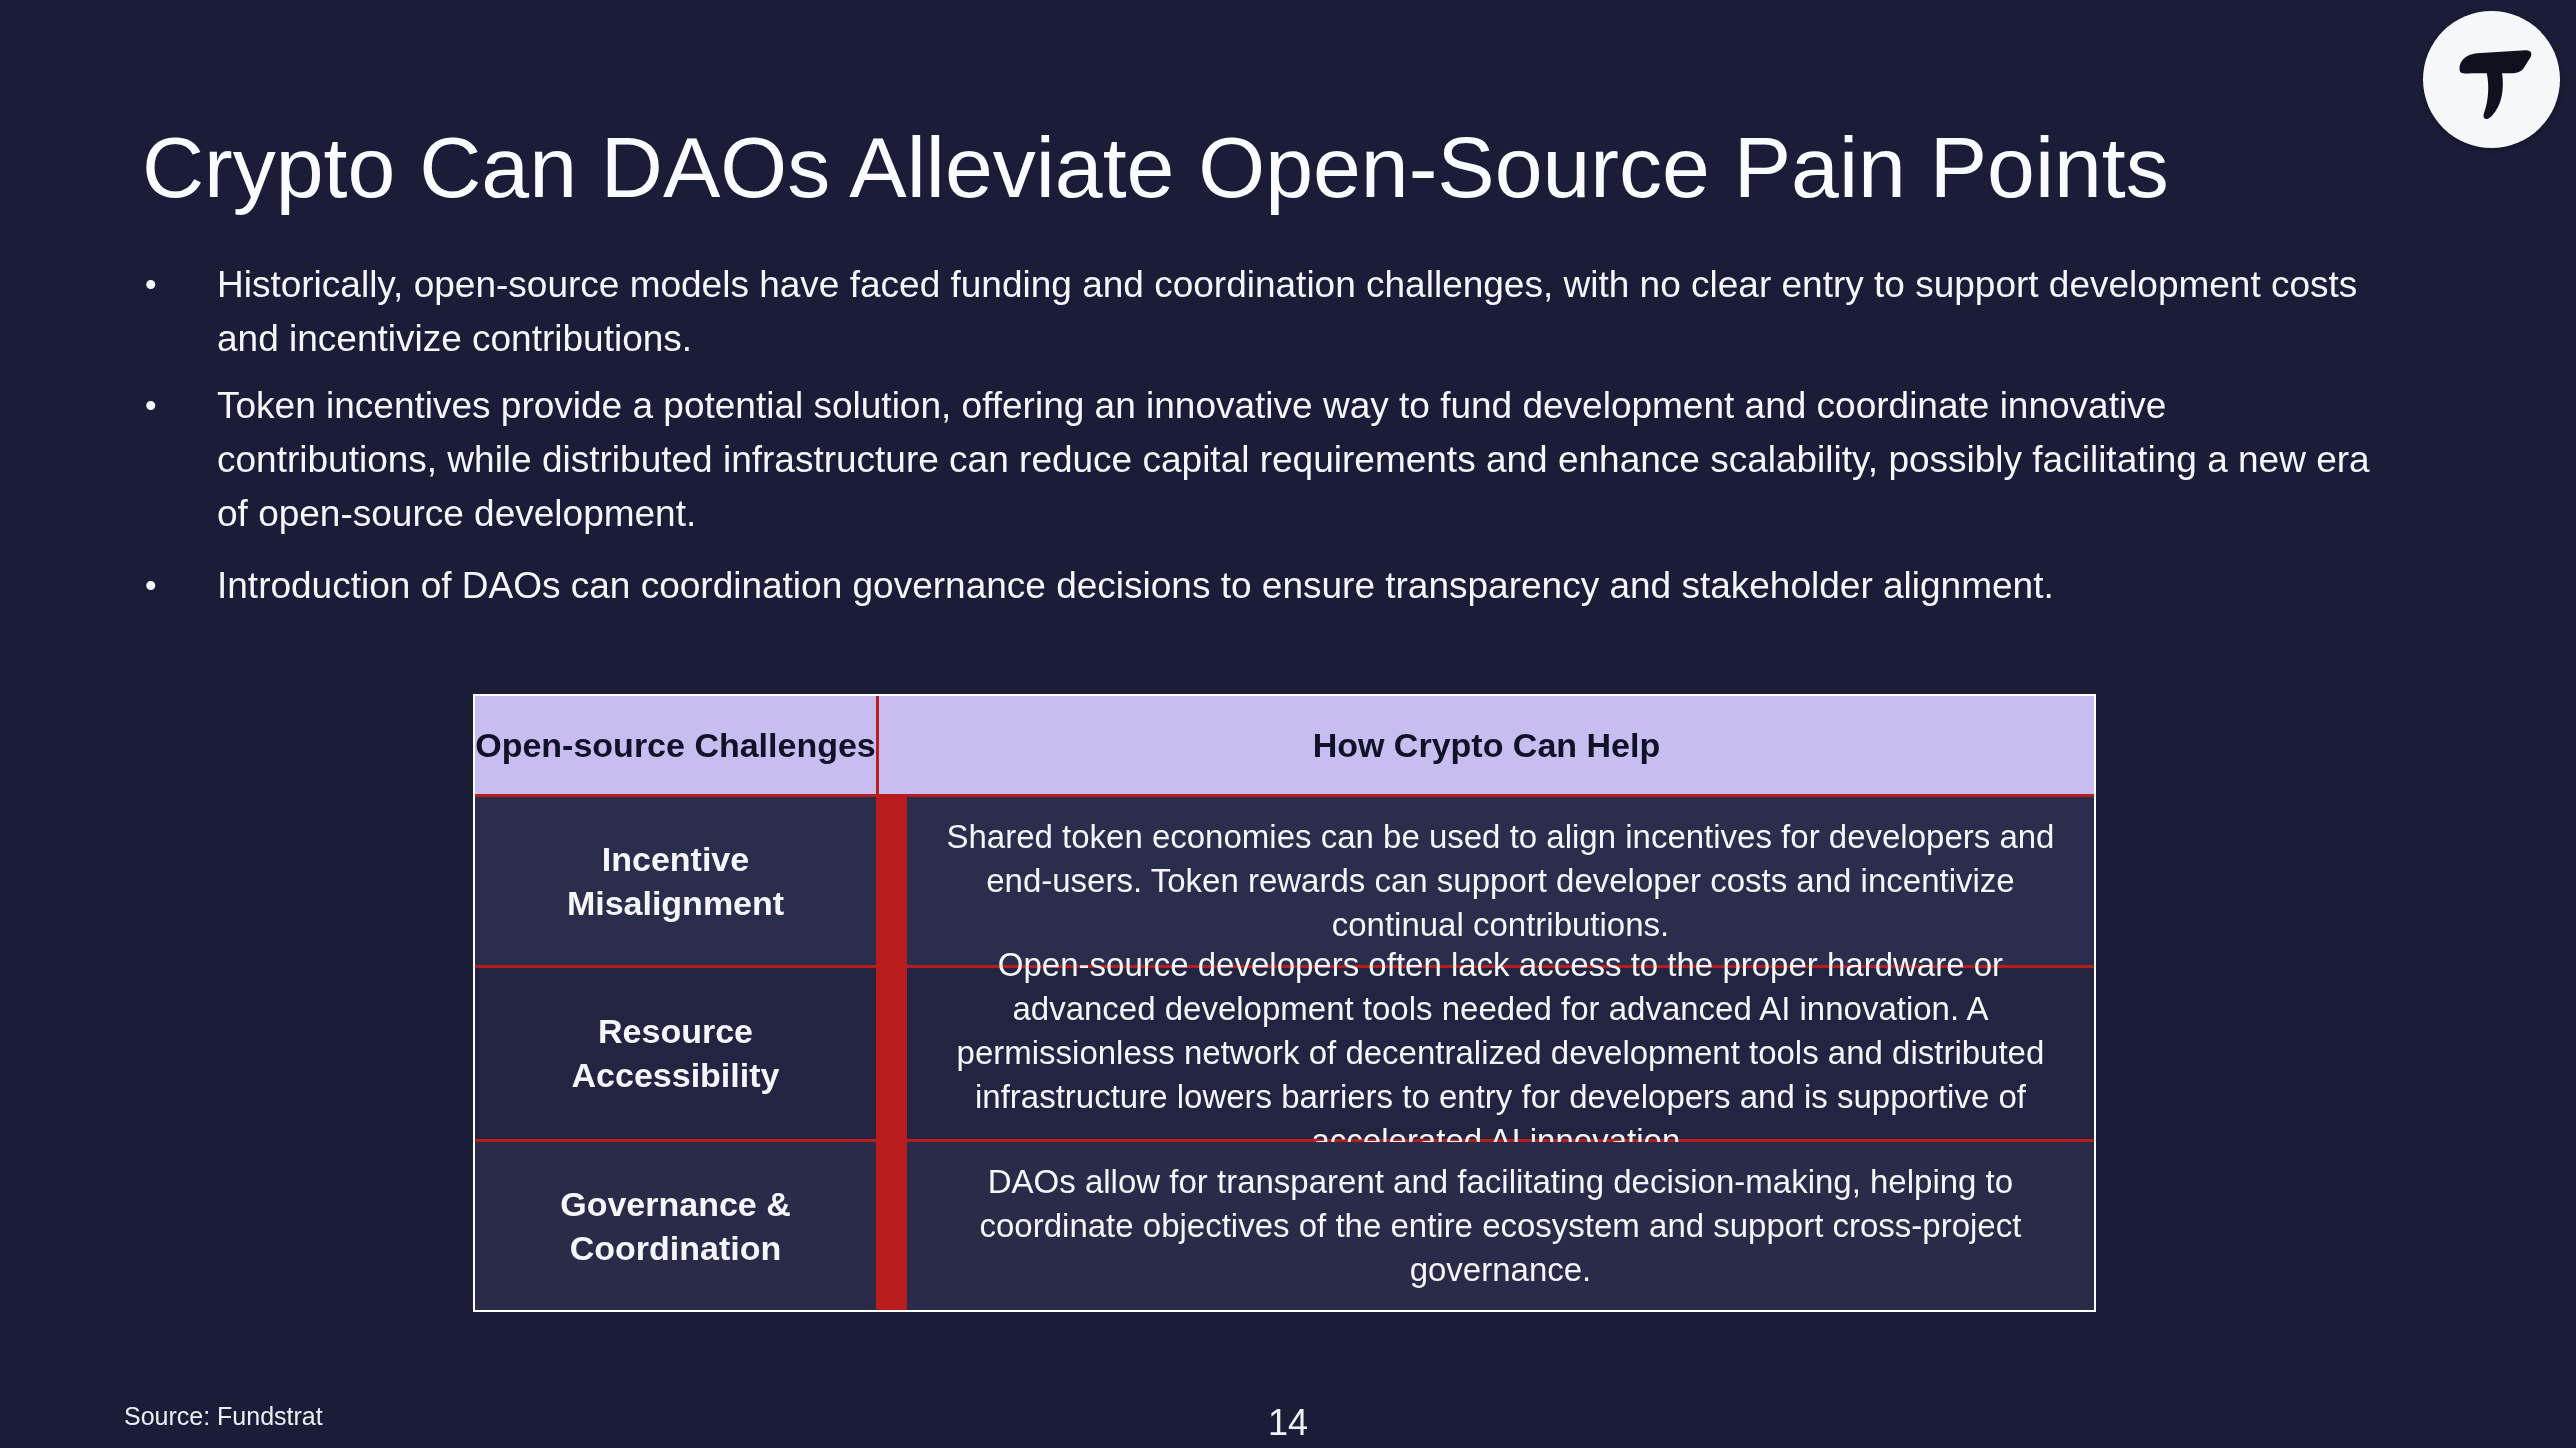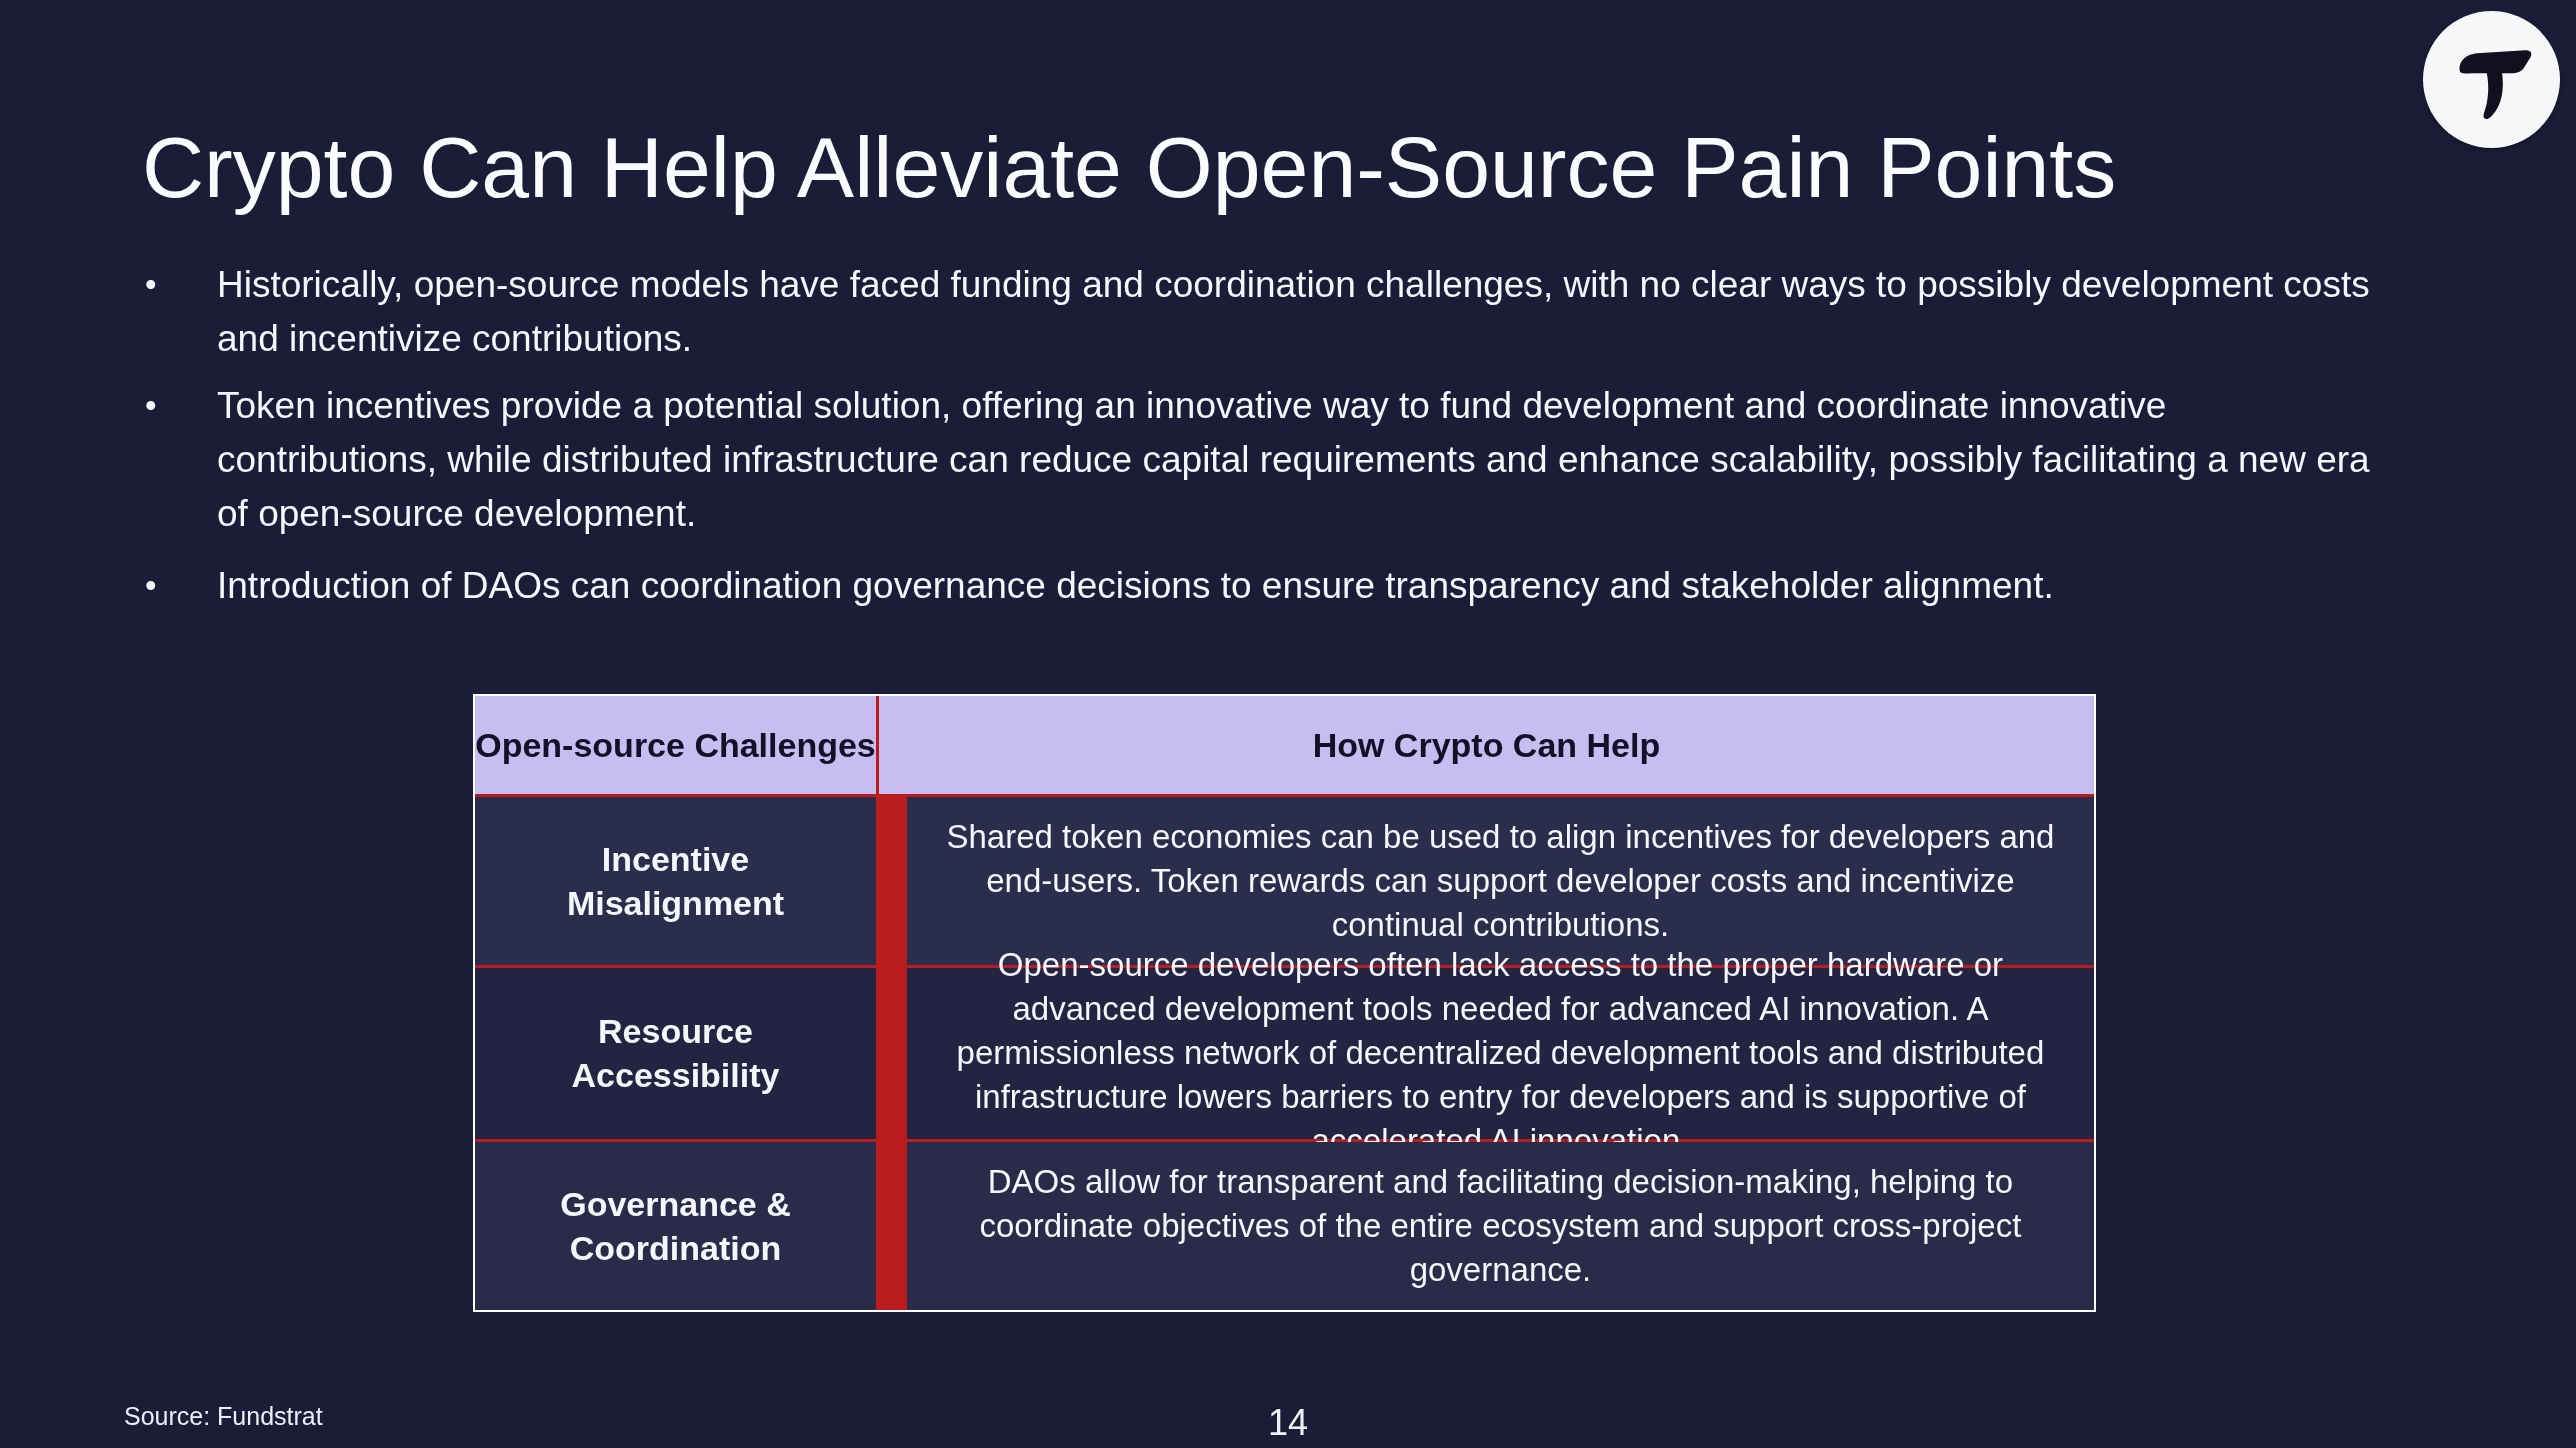--- a/index.html
+++ b/index.html
@@ -149,26 +149,26 @@
           L62.5,42.5
           C65,61 62.5,80 50.5,92.5
           C44,99.5 38.5,96.5 41.5,88.5
           C46.5,74 47.5,58 44.5,42.5
           L29.5,42.5
           C21,42.5 15,44 13,41 Z"></path>
       </svg>
     </span>
   </div>
 
-  <div class="title">Crypto Can Help Alleviate Open-Source Pain Points</div>
+  <div class="title">Crypto Can DAOs Alleviate Open-Source Pain Points</div>
 
   <div class="bullets">
     <div class="bullet">
       <span class="marker">•</span>
-      <span class="text">Historically, open-source models have faced funding and coordination challenges, with no clear ways to possibly development costs and incentivize contributions.</span>
+      <span class="text">Historically, open-source models have faced funding and coordination challenges, with no clear entry to support development costs and incentivize contributions.</span>
     </div>
     <div class="bullet">
       <span class="marker">•</span>
       <span class="text">Token incentives provide a potential solution, offering an innovative way to fund development and coordinate innovative contributions, while distributed infrastructure can reduce capital requirements and enhance scalability, possibly facilitating a new era of open-source development.</span>
     </div>
     <div class="bullet">
       <span class="marker">•</span>
       <span class="text">Introduction of DAOs can coordination governance decisions to ensure transparency and stakeholder alignment.</span>
     </div>
   </div>

